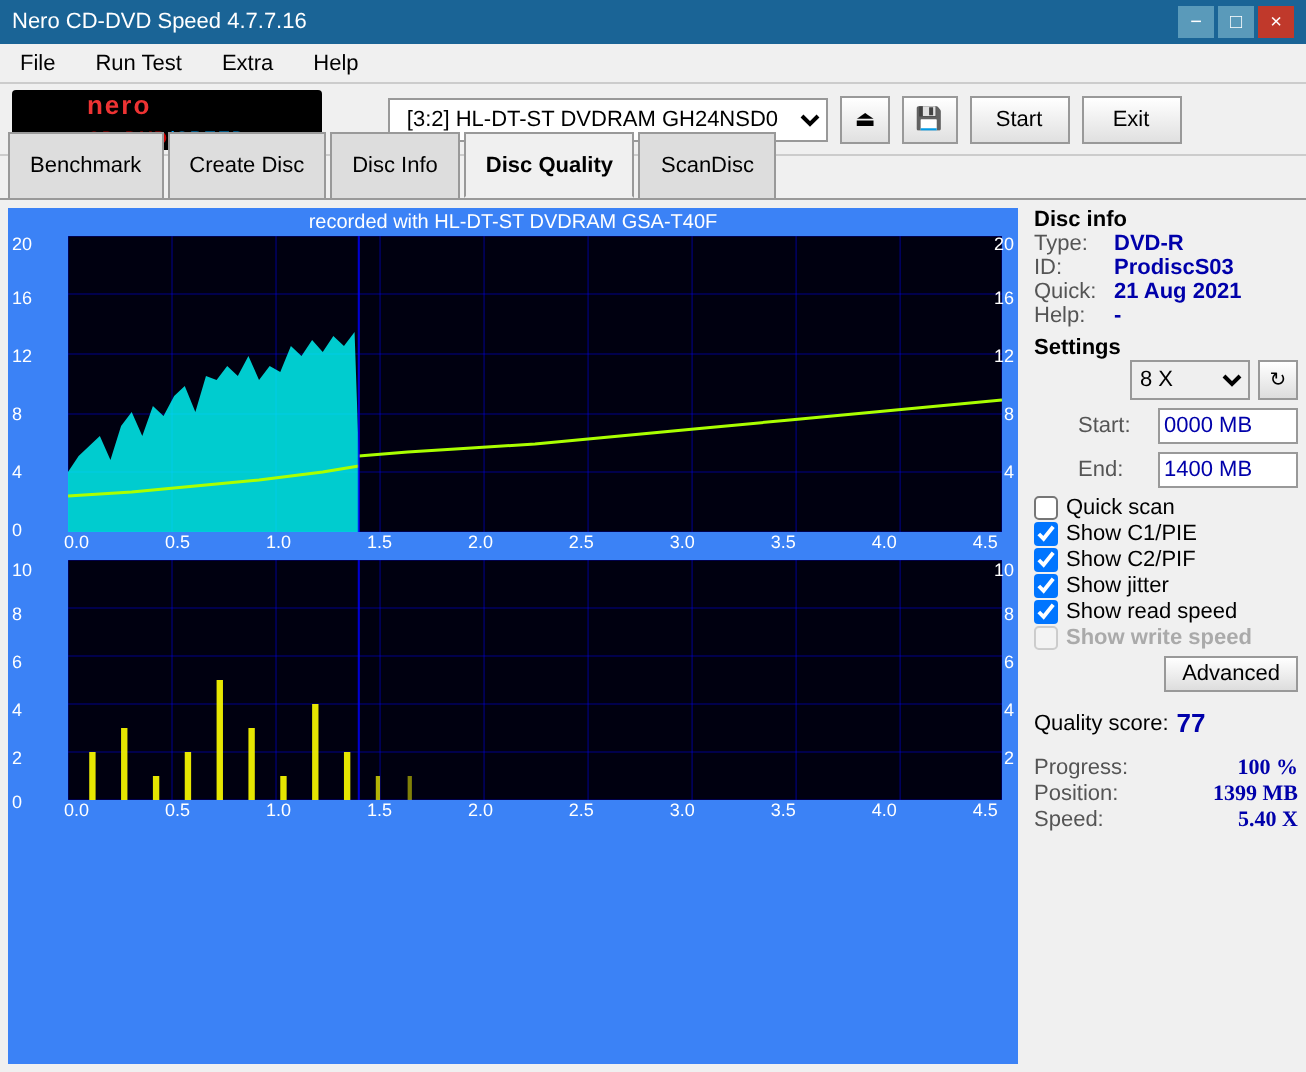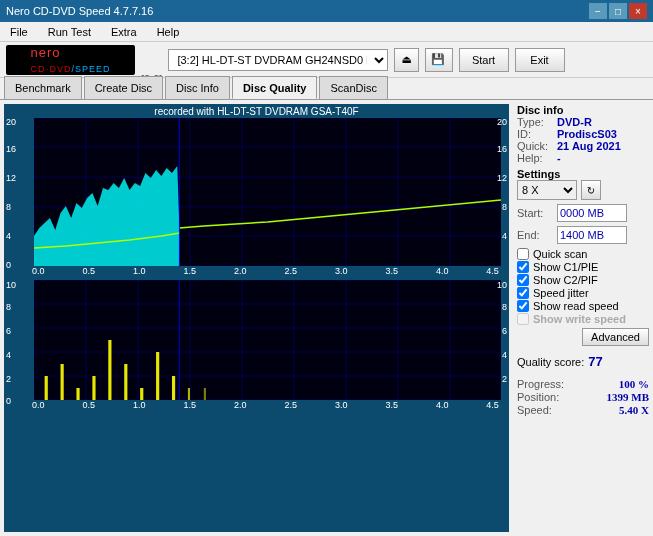--- a/index.html
+++ b/index.html
@@ -40,23 +40,23 @@
     #toolbar {
       background: #f0f0f0;
       border-bottom: 1px solid #ccc;
       height: 36px;
       display: flex;
       align-items: center;
       padding: 0 6px;
       gap: 6px;
     }
     .nero-logo {
-      width: 129px; height: 30px; background: #000; color: white;
+      width: 155px; height: 30px; background: #000; color: white;
       display: flex; align-items: center; justify-content: center;
-      font-size: 13px; font-weight: normal; letter-spacing: 1px; border-radius: 2px;
+      font-size: 13px; font-weight: bold; letter-spacing: 1px; border-radius: 2px;
     }
     .nero-logo span { color: #e33; }
     .drive-select {
       height: 22px; border: 1px solid #999; background: white;
       padding: 0 4px; font-size: 11px; width: 220px;
     }
     .toolbar-btn {
       height: 24px; min-width: 22px; border: 1px solid #999;
       background: linear-gradient(to bottom, #fff, #e0e0e0);
       cursor: pointer; font-size: 11px; padding: 0 6px;
@@ -71,37 +71,37 @@
     
     #tabs {
       background: #f0f0f0;
       border-bottom: 1px solid #999;
       height: 22px;
       display: flex;
       align-items: flex-end;
       padding: 0 4px;
     }
     .tab {
-      height: 23px; padding: 0 10px; border: 1px solid #999;
+      height: 33px; padding: 0 10px; border: 1px solid #999;
       border-bottom: none; background: #ddd; cursor: pointer;
       font-size: 11px; display: flex; align-items: center; margin-right: 2px;
     }
     .tab.active { background: #f0f0f0; border-bottom: 1px solid #f0f0f0; font-weight: bold; }
 
     
     #main {
       display: flex;
       height: calc(536px - 22px - 20px - 36px - 22px);
       background: #f0f0f0;
     }
 
     
     #chart-area {
       flex: 1;
-      background: #0c4a6e;
+      background: #3b82f6;
       margin: 4px;
       position: relative;
       overflow: hidden;
     }
 
     .chart-title {
       color: white; font-size: 10px; text-align: center;
       position: absolute; top: 2px; left: 0; right: 0;
     }
 
@@ -114,21 +114,21 @@
       flex-direction: column;
       gap: 4px;
       font-size: 11px;
     }
 
     .section-title { font-weight: bold; font-size: 11px; color: #000; }
 
     .info-row { display: flex; gap: 4px; align-items: flex-end; }
     .info-label { color: #555; min-width: 36px; }
     .info-value { color: #00a; font-weight: bold; }
-    .settings-row { display: flex; align-items: center; gap: 4px; margin-bottom: 4px; }
+    .settings-row { display: flex; align-items: center; gap: 4px; margin-bottom: 4px; justify-content: flex-end; }
     .settings-input {
       width: 70px; height: 18px; border: 1px solid #999; font-size: 11px; padding: 0 2px;
       color: #00a;
     }
     .speed-select {
       width: 60px; height: 20px; border: 1px solid #999; font-size: 11px;
     }
     .refresh-btn {
       width: 20px; height: 20px; border: 1px solid #999;
       background: linear-gradient(to bottom, #fff, #ddd);
@@ -380,21 +380,21 @@
       <div class="checkbox-row">
         <input type="checkbox" id="c1pie" checked="" style="">
         <label for="c1pie">Show C1/PIE</label>
       </div>
       <div class="checkbox-row">
         <input type="checkbox" id="c2pif" checked="" style="">
         <label for="c2pif">Show C2/PIF</label>
       </div>
       <div class="checkbox-row">
         <input type="checkbox" id="jitter" checked="" style="">
-        <label for="jitter">Speed jitter</label>
+        <label for="jitter">Show jitter</label>
       </div>
       <div class="checkbox-row">
         <input type="checkbox" id="read-speed" checked="" style="">
         <label for="read-speed">Show read speed</label>
       </div>
       <div class="checkbox-row">
         <input type="checkbox" id="write-speed" disabled="" style="">
         <label for="write-speed" style="color:#aaa;font-weight:bold;">Show write speed</label>
       </div>
 

